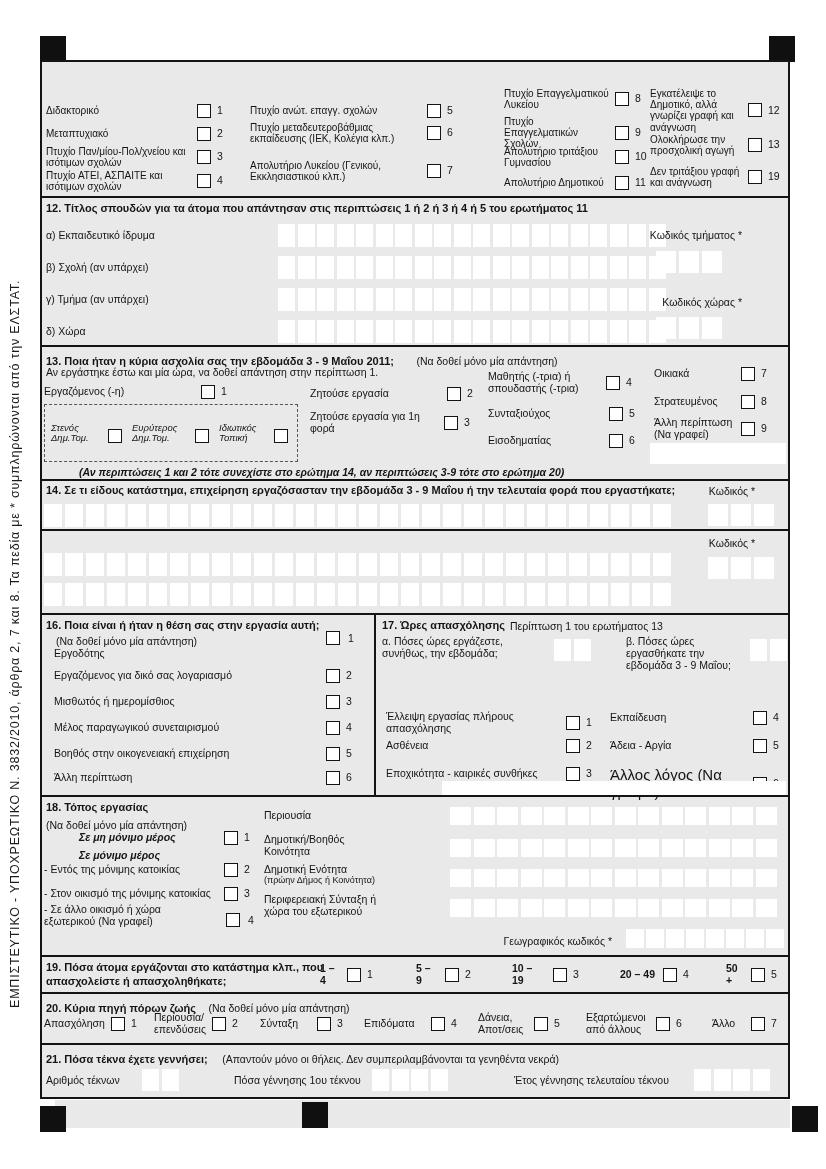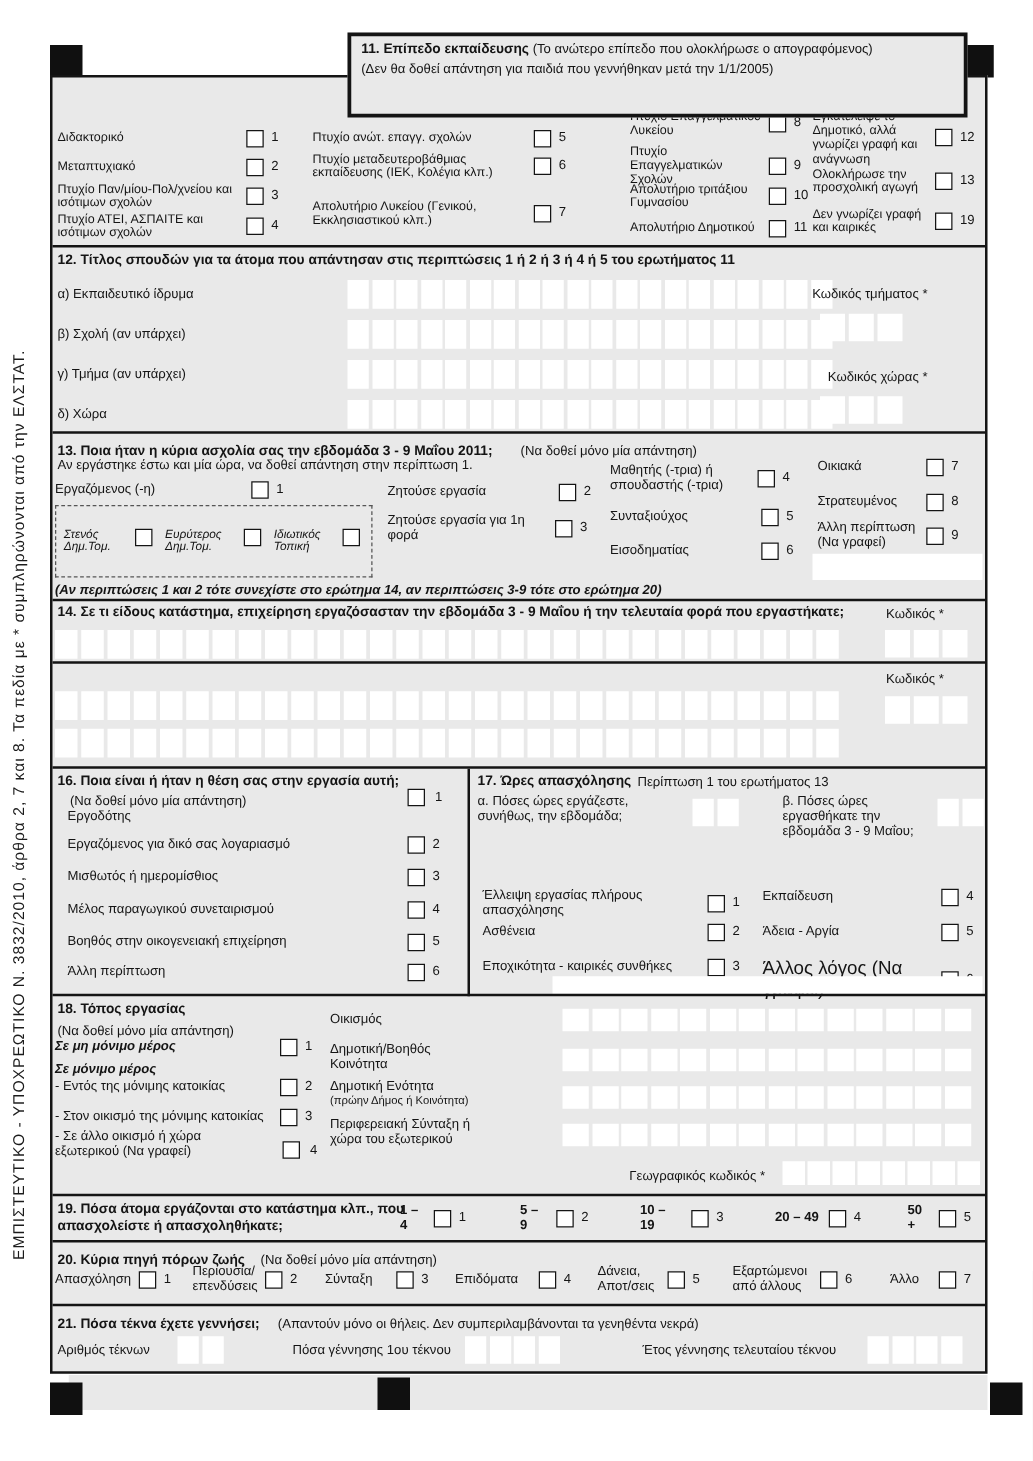--- a/index.html
+++ b/index.html
@@ -12,55 +12,48 @@
          white-space:nowrap;font-size:12.5px;letter-spacing:.8px;color:#1b1b1b;}
   .form{position:absolute;left:40px;top:60px;width:746px;height:1035px;background:#e9e9e9;
         border:2px solid #141414;}
   .sec{position:absolute;left:0;width:746px;}
   .hline{border-top:2px solid #141414;}
   .s11head{position:absolute;left:236px;top:-36px;width:474px;height:56px;background:#e9e9e9;
            border:3px solid #141414;padding:3px 8px;z-index:3;}
   .ttl{font-size:11px;font-weight:bold;}
   .t{font-size:10.5px;line-height:1.15;}
   .t9{font-size:9px;line-height:1.1;}
-  .b{font-weight:bold;} .i{font-style:italic;}
+  .b{font-weight:bold;} .i{font-style:italic;margin-left:35px;}
   .opt{position:absolute;display:flex;align-items:center;gap:6px;font-size:10.5px;line-height:1.12;}
   .opt .lbl{flex:1 1 auto;}
   .f10 .lbl,.f10{font-size:10px;}
   .chk{flex:0 0 auto;width:12px;height:12px;background:#fff;border:1.6px solid #141414;}
   .chk.absk{position:absolute;}
   .num{flex:0 0 15px;font-size:10.5px;}
   .boxrow{position:absolute;display:flex;gap:2.5px;}
   .cbox{display:inline-block;width:var(--bw,17px);height:var(--bh,23px);background:#fff;flex:0 0 auto;}
   .wbox{position:absolute;background:#fff;}
   .dash{position:absolute;border:1.2px dashed #555;display:flex;align-items:center;gap:10px;padding:4px 6px;}
-  .dash .grp{display:flex;align-items:flex-start;gap:5px;}
+  .dash .grp{display:flex;align-items:flex-end;gap:5px;}
   .dash .lbl{font-size:9.5px;font-style:italic;line-height:1.1;}
   .vdiv{position:absolute;width:2px;background:#141414;}
   .rt{text-align:right;}
 </style>
 </head>
 <body>
 
 <div class="page">
 
   <div class="fid" style="left:40px;top:36px"></div>
   <div class="fid" style="left:769px;top:36px"></div>
 
   <div class="vtext">ΕΜΠΙΣΤΕΥΤΙΚΟ - ΥΠΟΧΡΕΩΤΙΚΟ Ν. 3832/2010, άρθρα 2, 7 και 8.  Τα πεδία με * συμπληρώνονται από την ΕΛΣΤΑΤ.</div>
 
   <div class="form">
 
-    <div class="s11head">
-      <div class="t" style="line-height:1.45">
-        <span class="ttl">11. Επίπεδο εκπαίδευσης</span>
-        <span class="t">(Το ανώτερο επίπεδο που ολοκλήρωσε ο απογραφόμενος)</span><br>
-        <span class="t">(Δεν θα δοθεί απάντηση για παιδιά που γεννήθηκαν μετά την 1/1/2005)</span>
-      </div>
-    </div>
 
     <div class="sec" style="top:0;height:134px">
       <div class="opt f10" style="left:4px;top:42px;width:186px">
           <span class="lbl">Διδακτορικό</span>
           <span class="chk"></span>
           <span class="num">1</span>
         </div>
       <div class="opt f10" style="left:4px;top:65px;width:186px">
           <span class="lbl">Μεταπτυχιακό</span>
           <span class="chk"></span>
@@ -118,21 +111,21 @@
           <span class="lbl">Εγκατέλειψε το Δημοτικό, αλλά γνωρίζει γραφή και ανάγνωση</span>
           <span class="chk"></span>
           <span class="num">12</span>
         </div>
       <div class="opt f10" style="left:608px;top:72px;width:133px">
           <span class="lbl">Ολοκλήρωσε την προσχολική αγωγή</span>
           <span class="chk"></span>
           <span class="num">13</span>
         </div>
       <div class="opt f10" style="left:608px;top:104px;width:133px">
-          <span class="lbl">Δεν γνωρίζει γραφή και καιρικές</span>
+          <span class="lbl">Δεν τριτάξιου γραφή και ανάγνωση</span>
           <span class="chk"></span>
           <span class="num">19</span>
         </div>
     </div>
 
     <div class="sec hline" style="top:134px;height:149px">
       <div class="abs ttl" style="left:4px;top:4px">12. Τίτλος σπουδών για τα άτομα που απάντησαν στις περιπτώσεις 1 ή 2 ή 3 ή 4 ή 5 του ερωτήματος 11</div>
 
       <div class="abs t" style="left:4px;top:31px">α) Εκπαιδευτικό ίδρυμα</div>
       <div class="boxrow" style="left:236px;top:26px">
@@ -532,21 +525,21 @@
         </div>
       <div class="opt" style="left:2px;top:90px;width:215px">
           <span class="lbl">- Στον οικισμό της μόνιμης κατοικίας</span>
           <span class="chk"></span>
           <span class="num">3</span>
         </div>
       <div class="abs t" style="left:2px;top:106px;width:150px">- Σε άλλο οικισμό ή χώρα εξωτερικού (Να γραφεί)</div>
       <span class="chk absk" style="left:184px;top:116px"></span>
       <span class="abs t" style="left:206px;top:117px">4</span>
 
-      <div class="abs t" style="left:222px;top:12px">Οικισμός</div>
+      <div class="abs t" style="left:222px;top:12px">Περιουσία</div>
       <div class="boxrow" style="left:408px;top:10px;--bw:21px;--bh:18px">
           <span class="cbox"></span>
           <span class="cbox"></span>
           <span class="cbox"></span>
           <span class="cbox"></span>
           <span class="cbox"></span>
           <span class="cbox"></span>
           <span class="cbox"></span>
           <span class="cbox"></span>
           <span class="cbox"></span>

